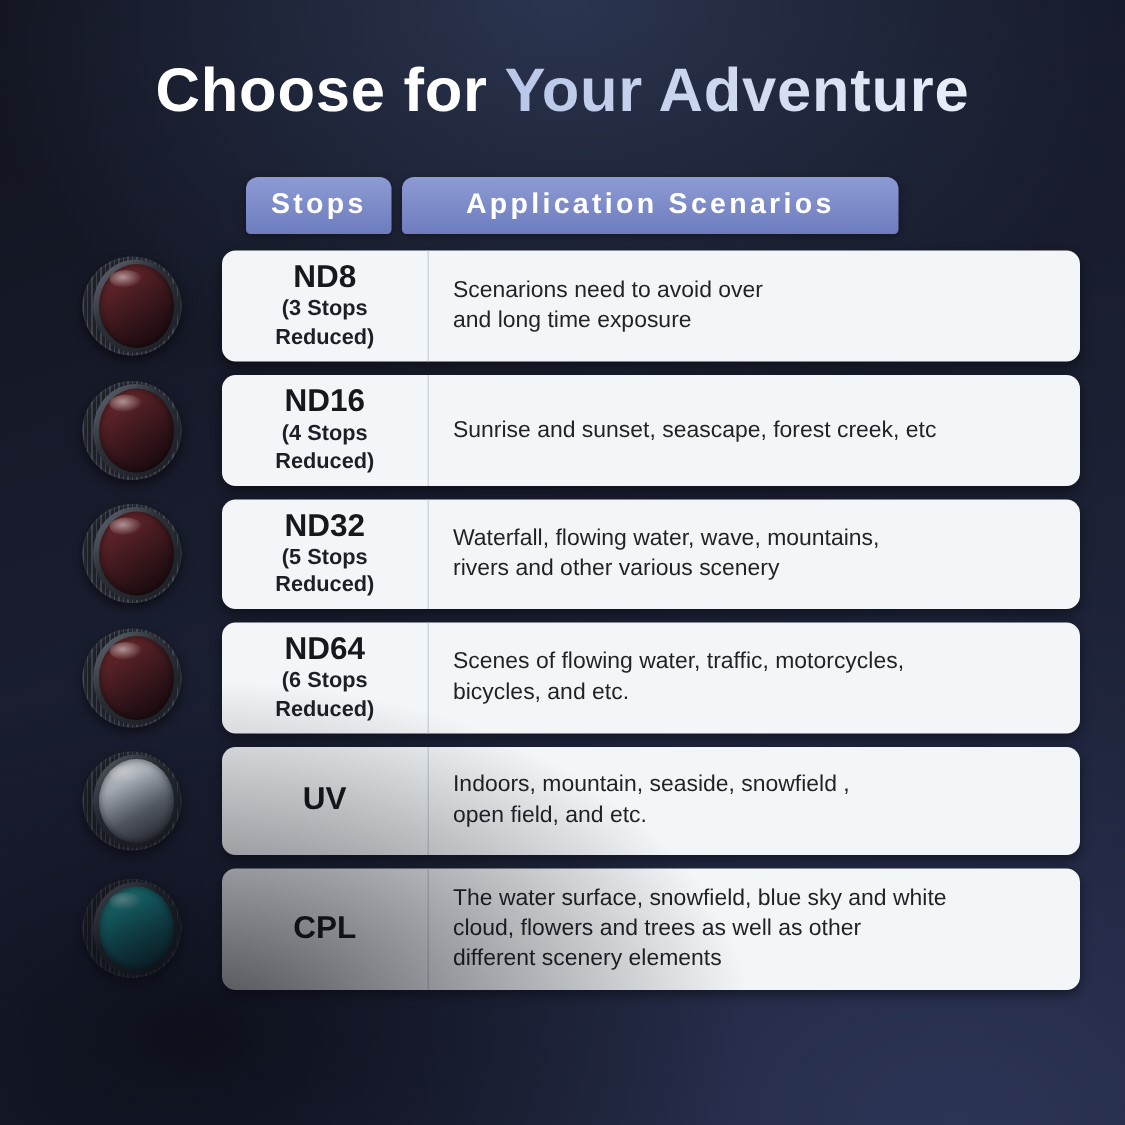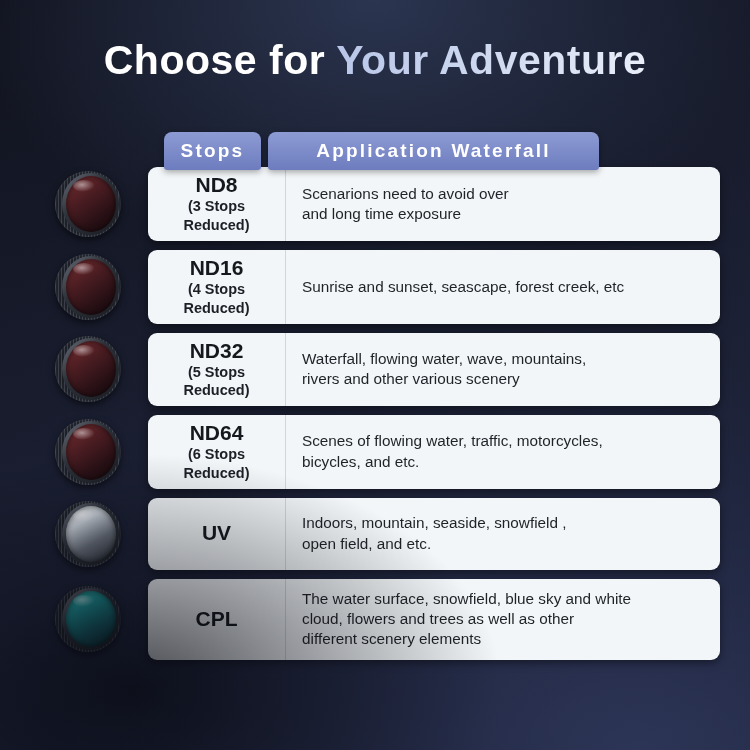--- a/index.html
+++ b/index.html
@@ -41,21 +41,21 @@
   .title .t-grad {
     background: linear-gradient(90deg, #b9c6e8 0%, #cdd7ef 45%, #e9eef9 100%);
     -webkit-background-clip: text;
     background-clip: text;
     color: transparent;
   }
 
   
   .hdr {
     position: absolute;
-    top: 132px; left: 148px;
+    top: 118px; left: 148px;
     display: flex;
     gap: 7px;
     z-index: 3;
     padding-left: 16px;
   }
   .hdr-cell {
     height: 38px;
     border-radius: 8px 8px 3px 3px;
     background: linear-gradient(180deg, #8d9bd4 0%, #6d7cbe 100%);
     color: #ffffff;
@@ -183,21 +183,21 @@
 <div class="page">
 
   <div class="title-wrap">
     <div class="title">
       <span class="t-white">Choose for </span><span class="t-grad">Your Adventure</span>
     </div>
   </div>
 
   <div class="hdr">
     <div class="hdr-cell hdr-stops">Stops</div>
-    <div class="hdr-cell hdr-app">Application Waterfall</div>
+    <div class="hdr-cell hdr-app">Application Scenarios</div>
   </div>
 
   <div class="rows">
 
     <div class="row r-nd8">
       <div class="filter">
         <div class="ring"></div>
           <div class="ring2"></div>
         <div class="glass red"></div>
           <div class="spec"></div>

